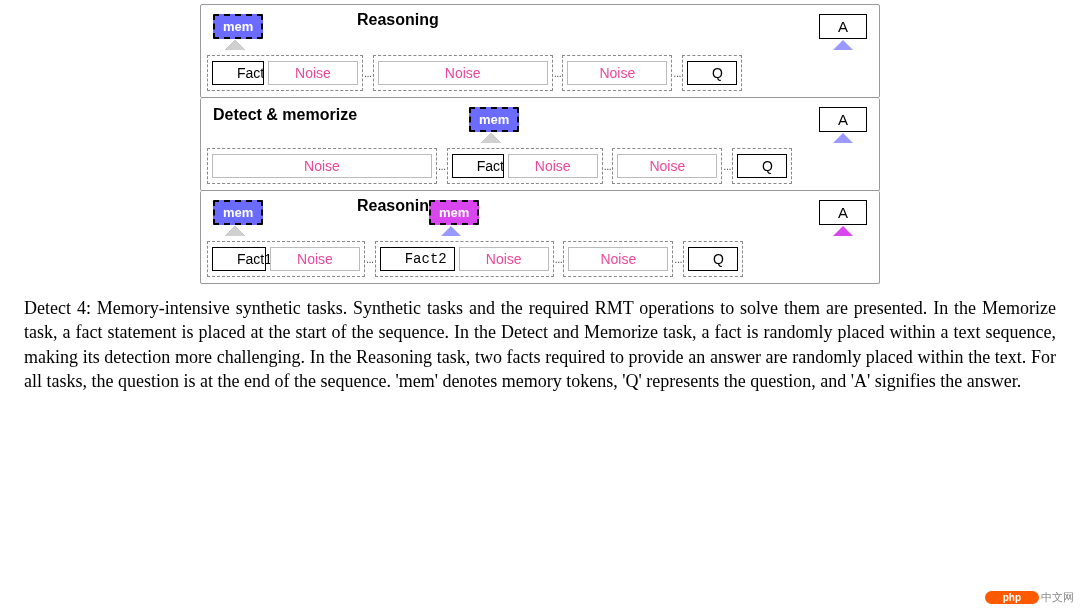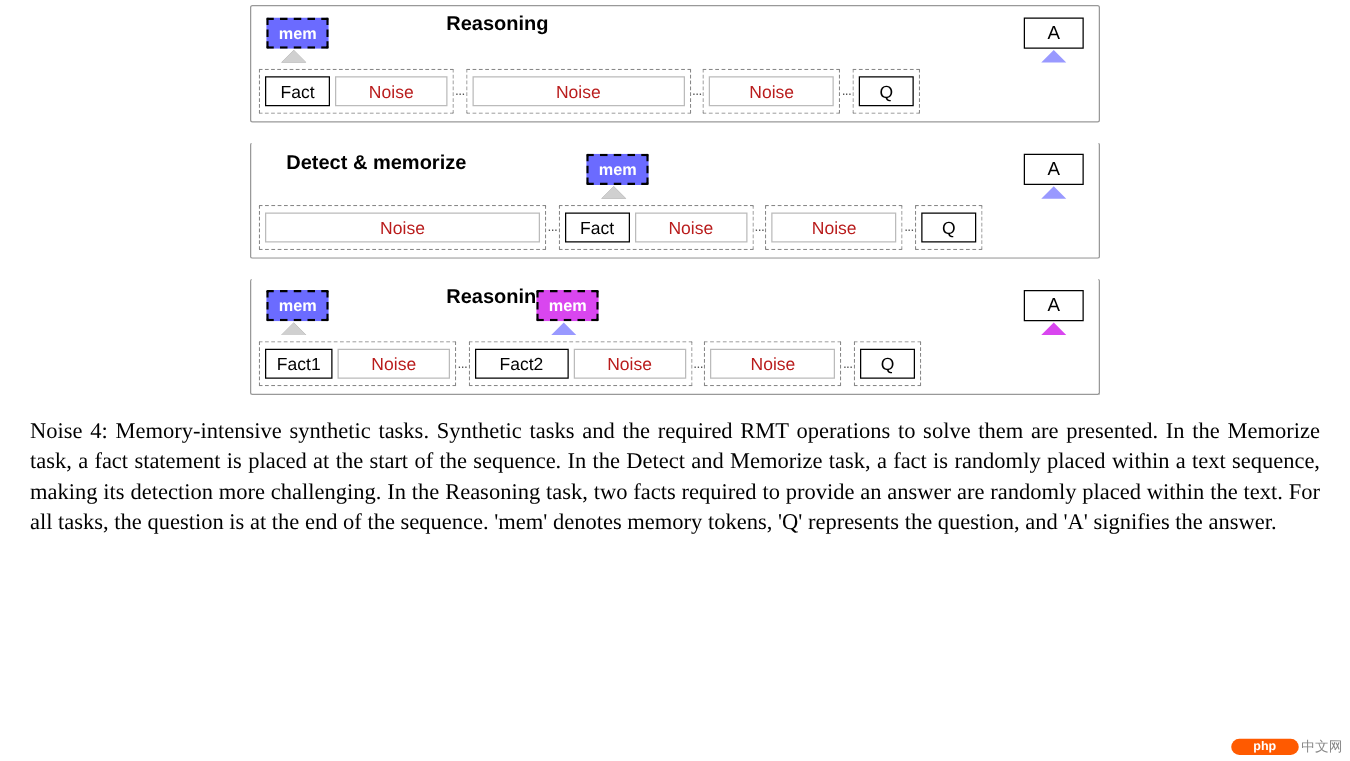--- a/index.html
+++ b/index.html
@@ -12,21 +12,21 @@
       padding: 0;
     }
     .diagram-container {
       width: 680px;
       margin: 4px auto 0;
     }
     .panel {
       border: 1px solid #999;
       border-radius: 2px;
       padding: 4px 6px 4px 6px;
-      margin-bottom: 16px;
+      margin-bottom: 0;
       position: relative;
       background: #fff;
     }
     .panel + .panel { border-top: none; }
     .panel-title {
       font-weight: bold;
       font-family: Arial, Helvetica, sans-serif;
       font-size: 16px;
       position: absolute;
     }
@@ -73,30 +73,30 @@
       border: 1.5px dashed #888;
       border-radius: 1px;
       padding: 4px 4px;
       display: flex;
       align-items: center;
       gap: 4px;
       height: 36px;
     }
     .solid-box {
       border: 1.5px solid #000;
-      padding: 3px 8px;
+      padding: 3px 24px;
       font-family: Arial, sans-serif;
       font-size: 14px;
       background: #fff;
       display: inline-block;
       text-align: center;
     }
     .noise-box {
       border: 1.5px solid #bbb;
-      color: #b91c1c;
+      color: #ec4899;
       padding: 3px 8px;
       font-family: Arial, sans-serif;
       font-size: 14px;
       background: #fff;
       display: inline-block;
       text-align: center;
     }
     .dots {
       font-family: Arial, sans-serif;
       font-size: 11px;
@@ -175,21 +175,21 @@
       </div>
       <span class="dots">...</span>
       <div class="dashed-group">
         <span class="solid-box" style="width:44px;">Q</span>
       </div>
     </div>
   </div>
 
   <div class="panel">
     <div class="row-top">
-      <span class="panel-title" style="left:22px; top:4px;">Detect &amp; memorize</span>
+      <span class="panel-title" style="left:6px; top:4px;">Detect &amp; memorize</span>
       <span style="position:absolute; left:262px; bottom:0;" class="mem-box">mem</span>
       <span style="position:absolute; right:6px; bottom:0;" class="answer-box">A</span>
     </div>
     <div class="row-arrows">
       <span class="tri gray-outline" style="position:absolute; left:274px; top:1px;"></span>
       <span class="tri blue" style="position:absolute; right:20px; top:1px;"></span>
     </div>
     <div class="row-bottom">
       <div class="dashed-group">
         <span class="noise-box" style="width:220px;">Noise</span>
@@ -222,37 +222,37 @@
       <span class="tri blue" style="position:absolute; left:234px; top:1px;"></span>
       <span class="tri magenta" style="position:absolute; right:20px; top:1px;"></span>
     </div>
     <div class="row-bottom">
       <div class="dashed-group">
         <span class="solid-box" style="width:54px;">Fact1</span>
         <span class="noise-box" style="width:90px;">Noise</span>
       </div>
       <span class="dots">...</span>
       <div class="dashed-group">
-        <span class="solid-box" style="width:75px;">Fact2</span>
+        <span class="solid-box" style="width:75px;font-family:Liberation Mono, monospace;">Fact2</span>
         <span class="noise-box" style="width:90px;">Noise</span>
       </div>
       <span class="dots">...</span>
       <div class="dashed-group">
         <span class="noise-box" style="width:100px;">Noise</span>
       </div>
       <span class="dots">...</span>
       <div class="dashed-group">
         <span class="solid-box" style="width:44px;">Q</span>
       </div>
     </div>
   </div>
 
 </div>
 
 <div class="caption">
-  <span class="fignum">Noise 4:</span>
+  <span class="fignum">Detect 4:</span>
   <span class="bold">Memory-intensive synthetic tasks</span><span>. Synthetic tasks and the required RMT operations to solve them are presented. In the Memorize task, a fact statement is placed at the start of the sequence. In the Detect and Memorize task, a fact is randomly placed within a text sequence, making its detection more challenging. In the Reasoning task, two facts required to provide an answer are randomly placed within the text. For all tasks, the question is at the end of the sequence. 'mem' denotes memory tokens, 'Q' represents the question, and 'A' signifies the answer.</span>
 </div>
 
 <div class="watermark">
   <span class="php-logo">php</span>
   <span>中文网</span>
 </div>
 
 </body></html>

